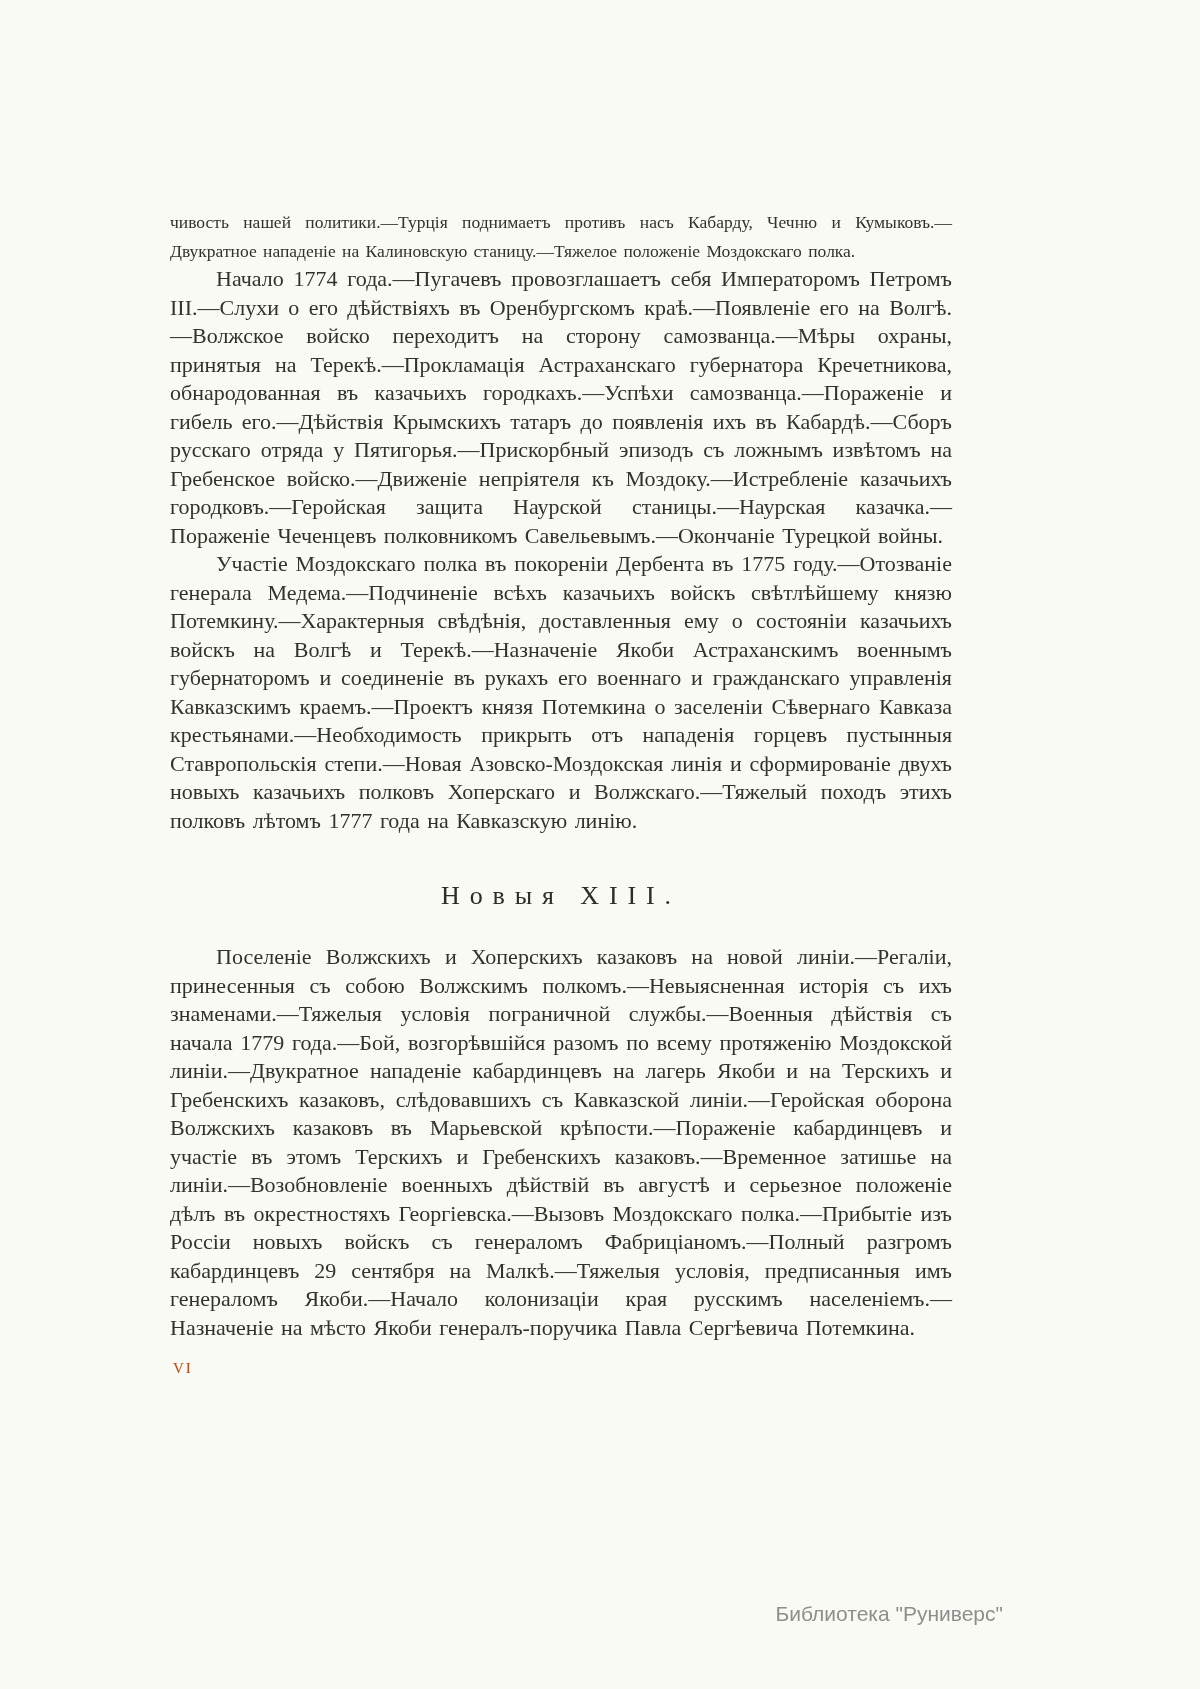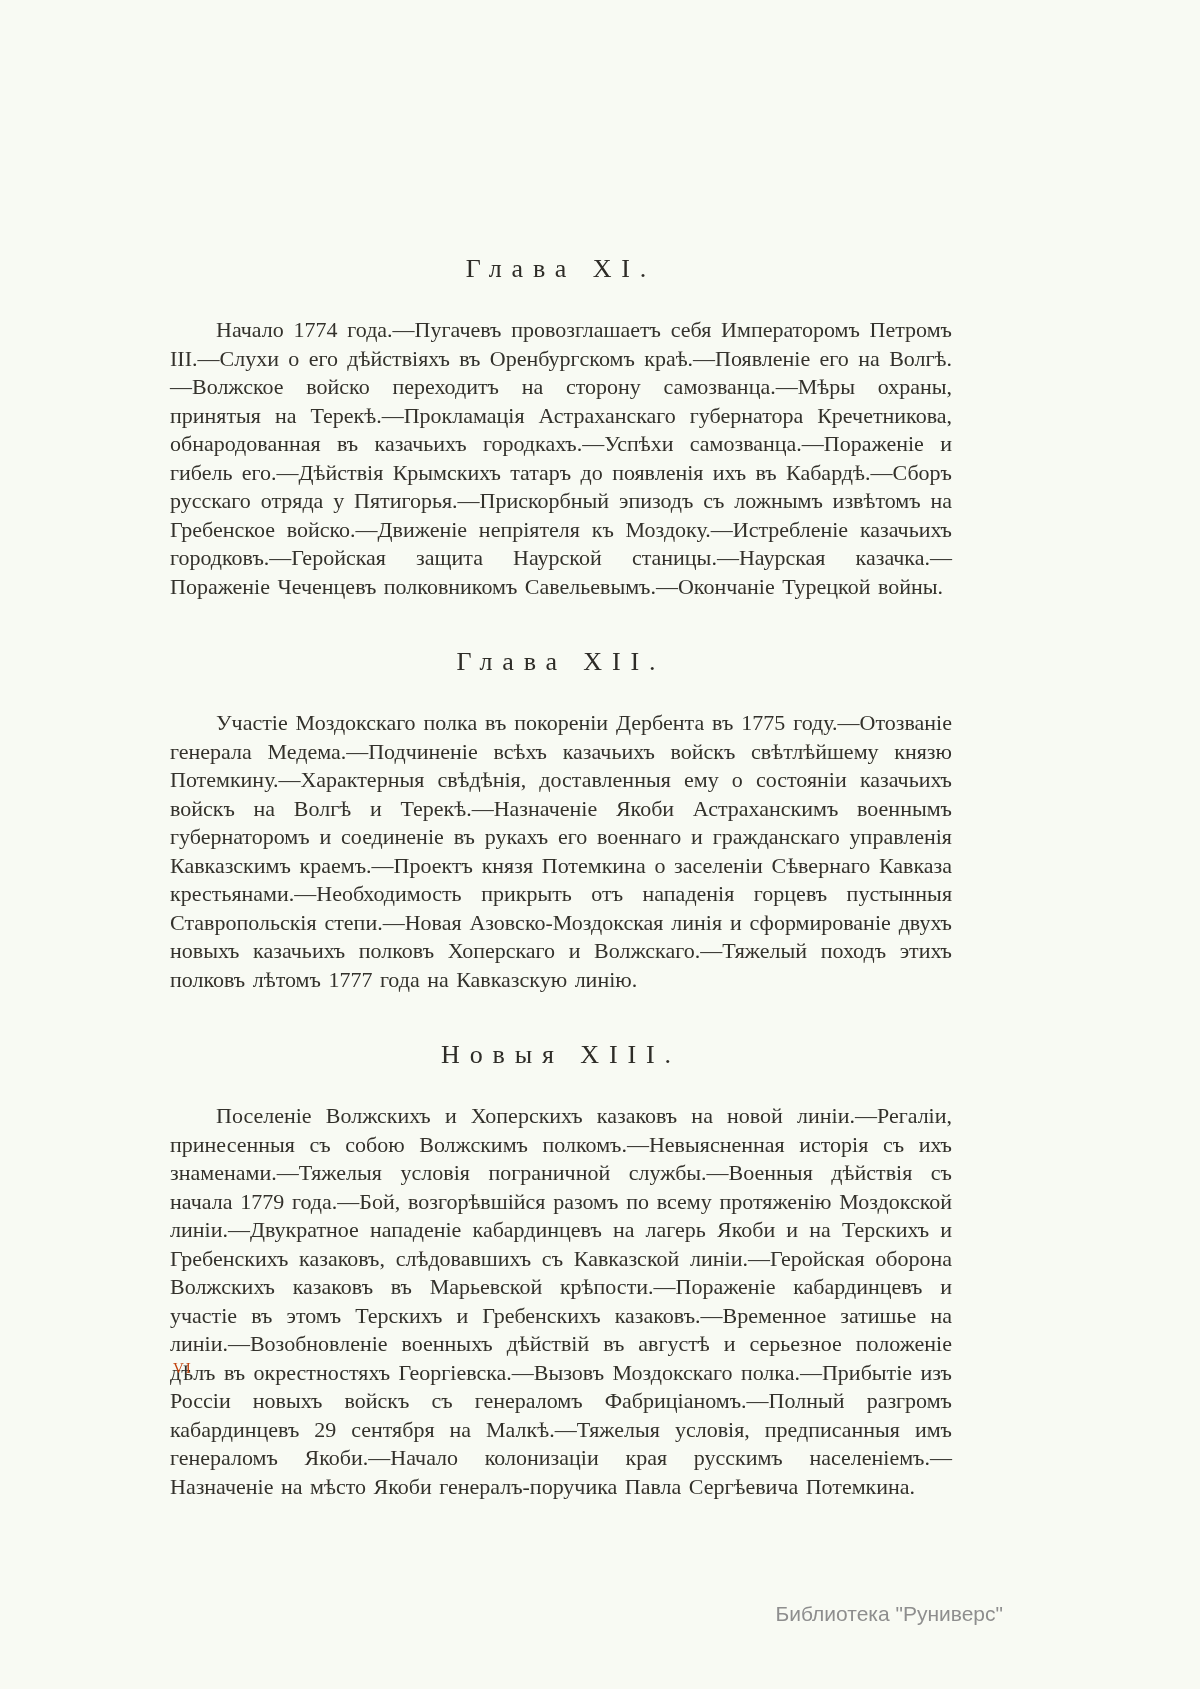--- a/index.html
+++ b/index.html
@@ -59,25 +59,24 @@
     font-family: "Liberation Sans", sans-serif;
     font-size: 21px;
     color: #8e8e8e;
   }
 </style>
 </head>
 <body>
 
 <div class="text-block">
 
+  <p class="continuation">чивость нашей политики.—Турція поднимаетъ противъ насъ Кабарду, Чечню и Кумыковъ.—Двукратное нападеніе на Калиновскую станицу.—Тяжелое положеніе Моздокскаго полка.</p>
 
-  <h2 class="chapter-title">Глава XI.</h2>
   <p class="chapter-body">Начало 1774 года.—Пугачевъ провозглашаетъ себя Императоромъ Петромъ III.—Слухи о его дѣйствіяхъ въ Оренбургскомъ краѣ.—Появленіе его на Волгѣ.—Волжское войско переходитъ на сторону самозванца.—Мѣры охраны, принятыя на Терекѣ.—Прокламація Астраханскаго губернатора Кречетникова, обнародованная въ казачьихъ городкахъ.—Успѣхи самозванца.—Пораженіе и гибель его.—Дѣйствія Крымскихъ татаръ до появленія ихъ въ Кабардѣ.—Сборъ русскаго отряда у Пятигорья.—Прискорбный эпизодъ съ ложнымъ извѣтомъ на Гребенское войско.—Движеніе непріятеля къ Моздоку.—Истребленіе казачьихъ городковъ.—Геройская защита Наурской станицы.—Наурская казачка.—Пораженіе Чеченцевъ полковникомъ Савельевымъ.—Окончаніе Турецкой войны.</p>
 
-  <h2 class="chapter-title">Глава XII.</h2>
   <p class="chapter-body">Участіе Моздокскаго полка въ покореніи Дербента въ 1775 году.—Отозваніе генерала Медема.—Подчиненіе всѣхъ казачьихъ войскъ свѣтлѣйшему князю Потемкину.—Характерныя свѣдѣнія, доставленныя ему о состояніи казачьихъ войскъ на Волгѣ и Терекѣ.—Назначеніе Якоби Астраханскимъ военнымъ губернаторомъ и соединеніе въ рукахъ его военнаго и гражданскаго управленія Кавказскимъ краемъ.—Проектъ князя Потемкина о заселеніи Сѣвернаго Кавказа крестьянами.—Необходимость прикрыть отъ нападенія горцевъ пустынныя Ставропольскія степи.—Новая Азовско-Моздокская линія и сформированіе двухъ новыхъ казачьихъ полковъ Хоперскаго и Волжскаго.—Тяжелый походъ этихъ полковъ лѣтомъ 1777 года на Кавказскую линію.</p>
 
   <h2 class="chapter-title">Новыя XIII.</h2>
   <p class="chapter-body">Поселеніе Волжскихъ и Хоперскихъ казаковъ на новой линіи.—Регаліи, принесенныя съ собою Волжскимъ полкомъ.—Невыясненная исторія съ ихъ знаменами.—Тяжелыя условія пограничной службы.—Военныя дѣйствія съ начала 1779 года.—Бой, возгорѣвшійся разомъ по всему протяженію Моздокской линіи.—Двукратное нападеніе кабардинцевъ на лагерь Якоби и на Терскихъ и Гребенскихъ казаковъ, слѣдовавшихъ съ Кавказской линіи.—Геройская оборона Волжскихъ казаковъ въ Марьевской крѣпости.—Пораженіе кабардинцевъ и участіе въ этомъ Терскихъ и Гребенскихъ казаковъ.—Временное затишье на линіи.—Возобновленіе военныхъ дѣйствій въ августѣ и серьезное положеніе дѣлъ въ окрестностяхъ Георгіевска.—Вызовъ Моздокскаго полка.—Прибытіе изъ Россіи новыхъ войскъ съ генераломъ Фабриціаномъ.—Полный разгромъ кабардинцевъ 29 сентября на Малкѣ.—Тяжелыя условія, предписанныя имъ генераломъ Якоби.—Начало колонизаціи края русскимъ населеніемъ.—Назначеніе на мѣсто Якоби генералъ-поручика Павла Сергѣевича Потемкина.</p>
 
 
 </div>
 
 <div class="page-number">VI</div>
 

